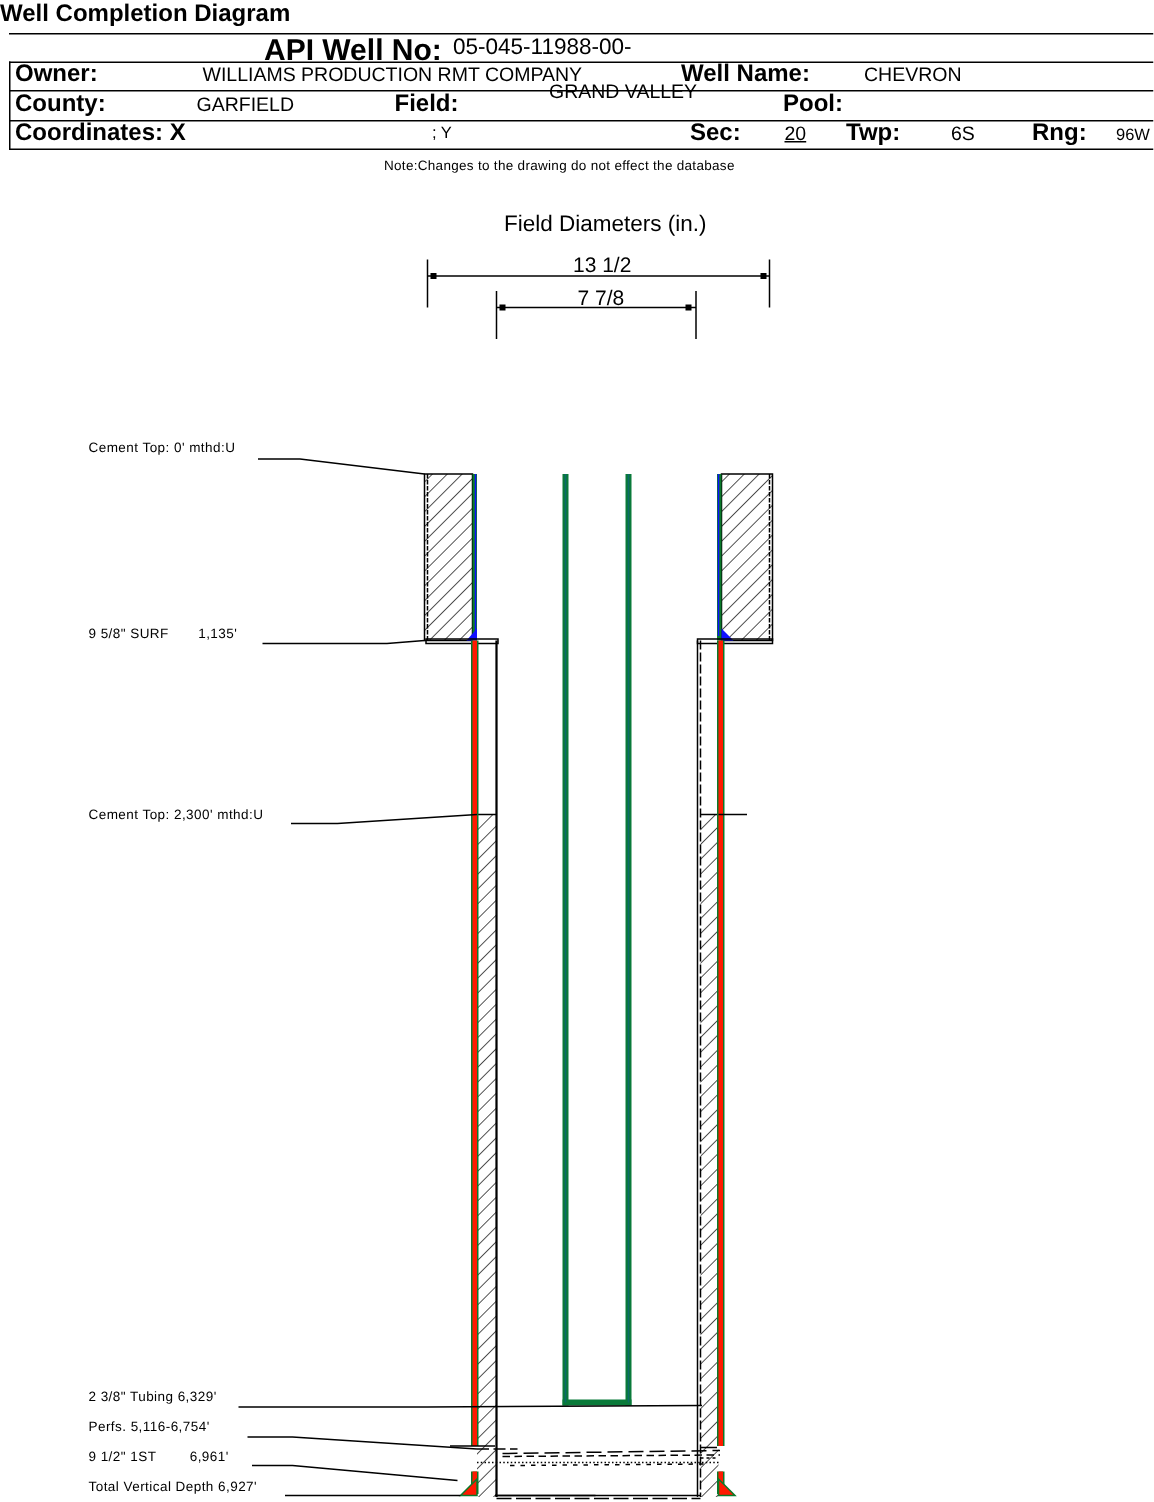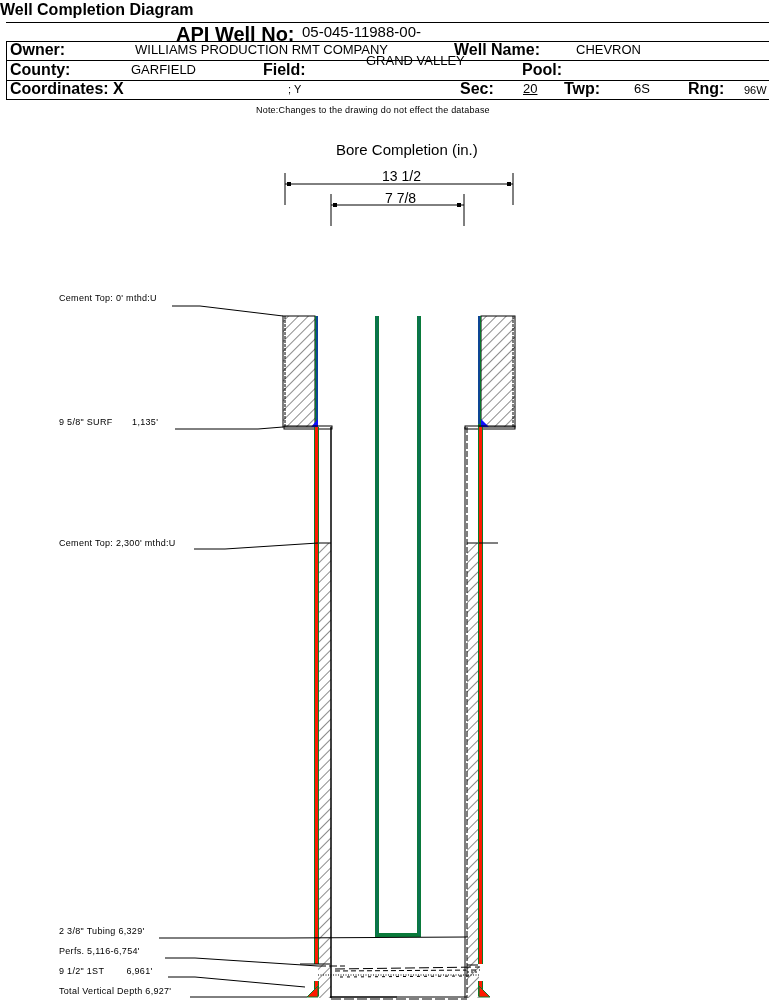--- a/index.html
+++ b/index.html
@@ -52,21 +52,21 @@
 <div class="abs val" style="left:310px; top:80px;"></div>
 <div class="abs lbl" style="left:460px; top:80px;">Sec:</div>
 <div class="abs val" style="left:523px; top:80px;text-decoration:underline;">20</div>
 <div class="abs lbl" style="left:564px; top:80px;">Twp:</div>
 <div class="abs val" style="left:634px; top:80px;">6S</div>
 <div class="abs lbl" style="left:688px; top:80px;">Rng:</div>
 <div class="abs val" style="left:744px; top:81px; font-size:11px;">96W</div>
 
 <div class="abs note" style="left:256px; top:105px;">Note:Changes to the drawing do not effect the database</div>
 
-<div class="abs diag-title" style="left:336px; top:141px;">Bore Completion (in.)</div>
+<div class="abs diag-title" style="left:336px; top:141px;">Field Diameters (in.)</div>
 <div class="abs dim" style="left:382px; top:168px;">13 1/2</div>
 <div class="abs dim" style="left:385px; top:190px;">7 7/8</div>
 
 <div class="abs callout" style="left:59px; top:293px;text-align:center;">Cement Top: 0' mthd:U</div>
 <div class="abs callout" style="left:59px; top:417px; white-space:pre;">9 5/8" SURF       1,135'</div>
 <div class="abs callout" style="left:59px; top:538px;">Cement Top: 2,300' mthd:U</div>
 <div class="abs callout" style="left:59px; top:926px;">2 3/8" Tubing 6,329'</div>
 <div class="abs callout" style="left:59px; top:946px;">Perfs. 5,116-6,754'</div>
 <div class="abs callout" style="left:59px; top:966px; white-space:pre;">9 1/2" 1ST        6,961'</div>
 <div class="abs callout" style="left:59px; top:986px;">Total Vertical Depth 6,927'</div>

